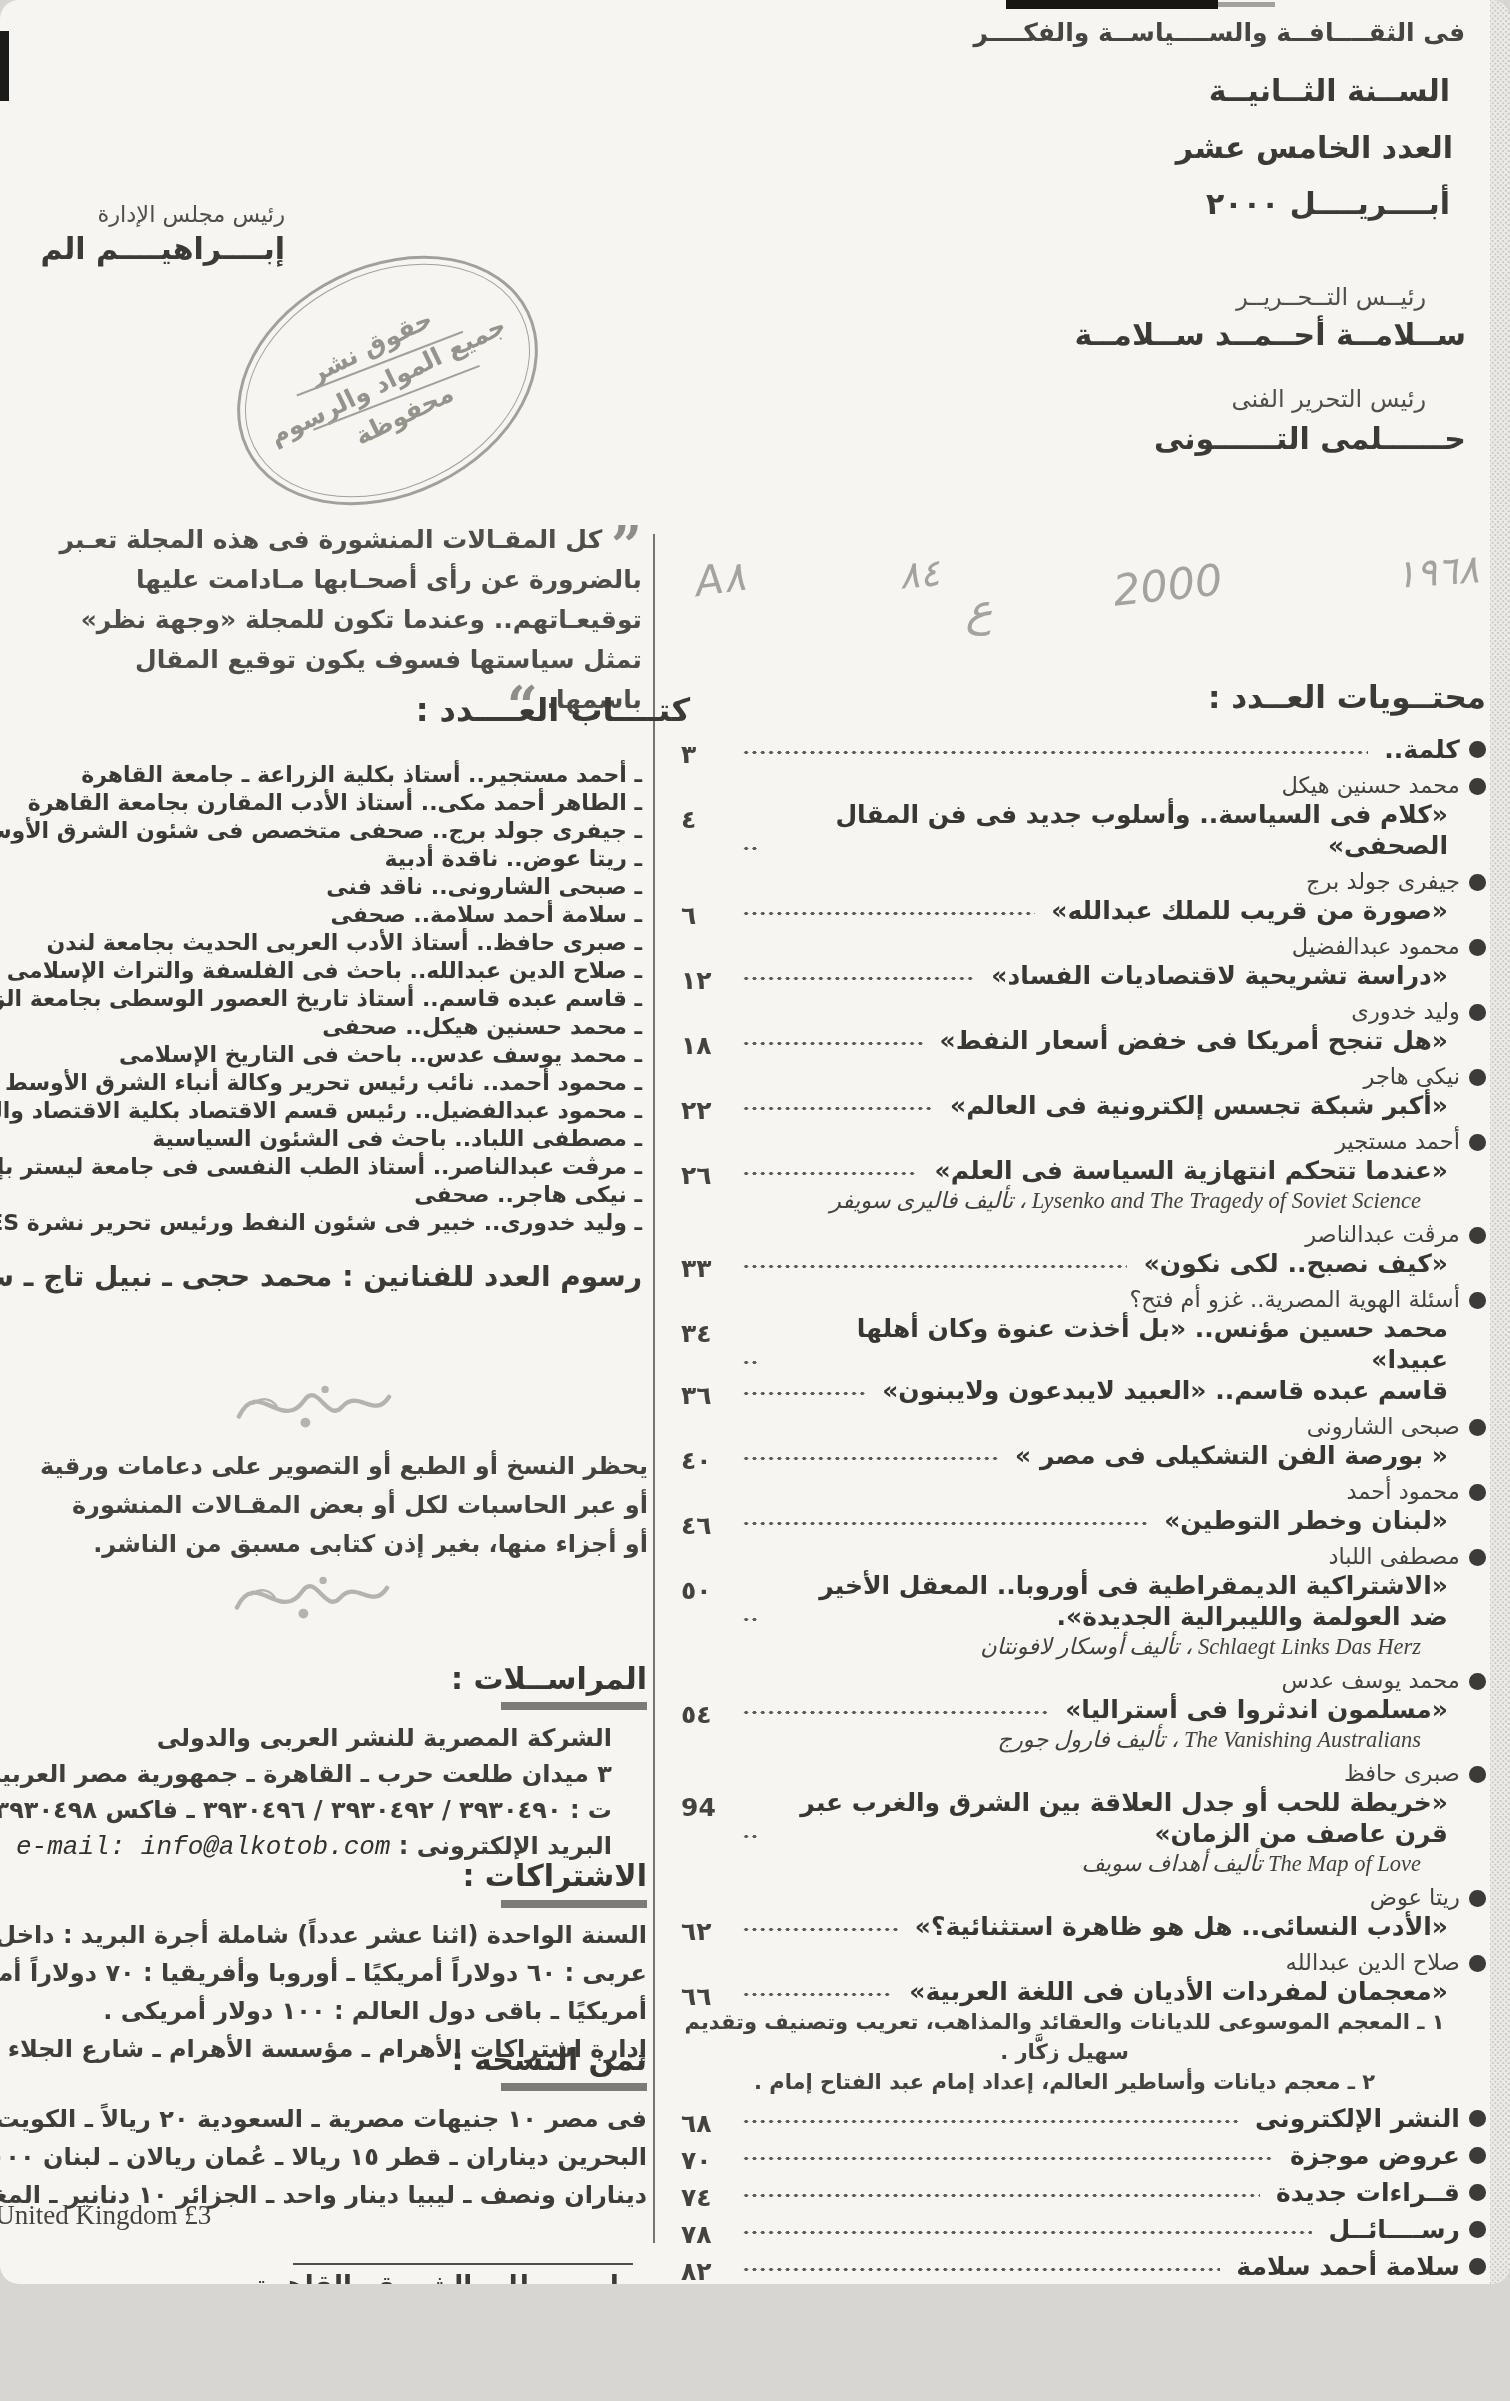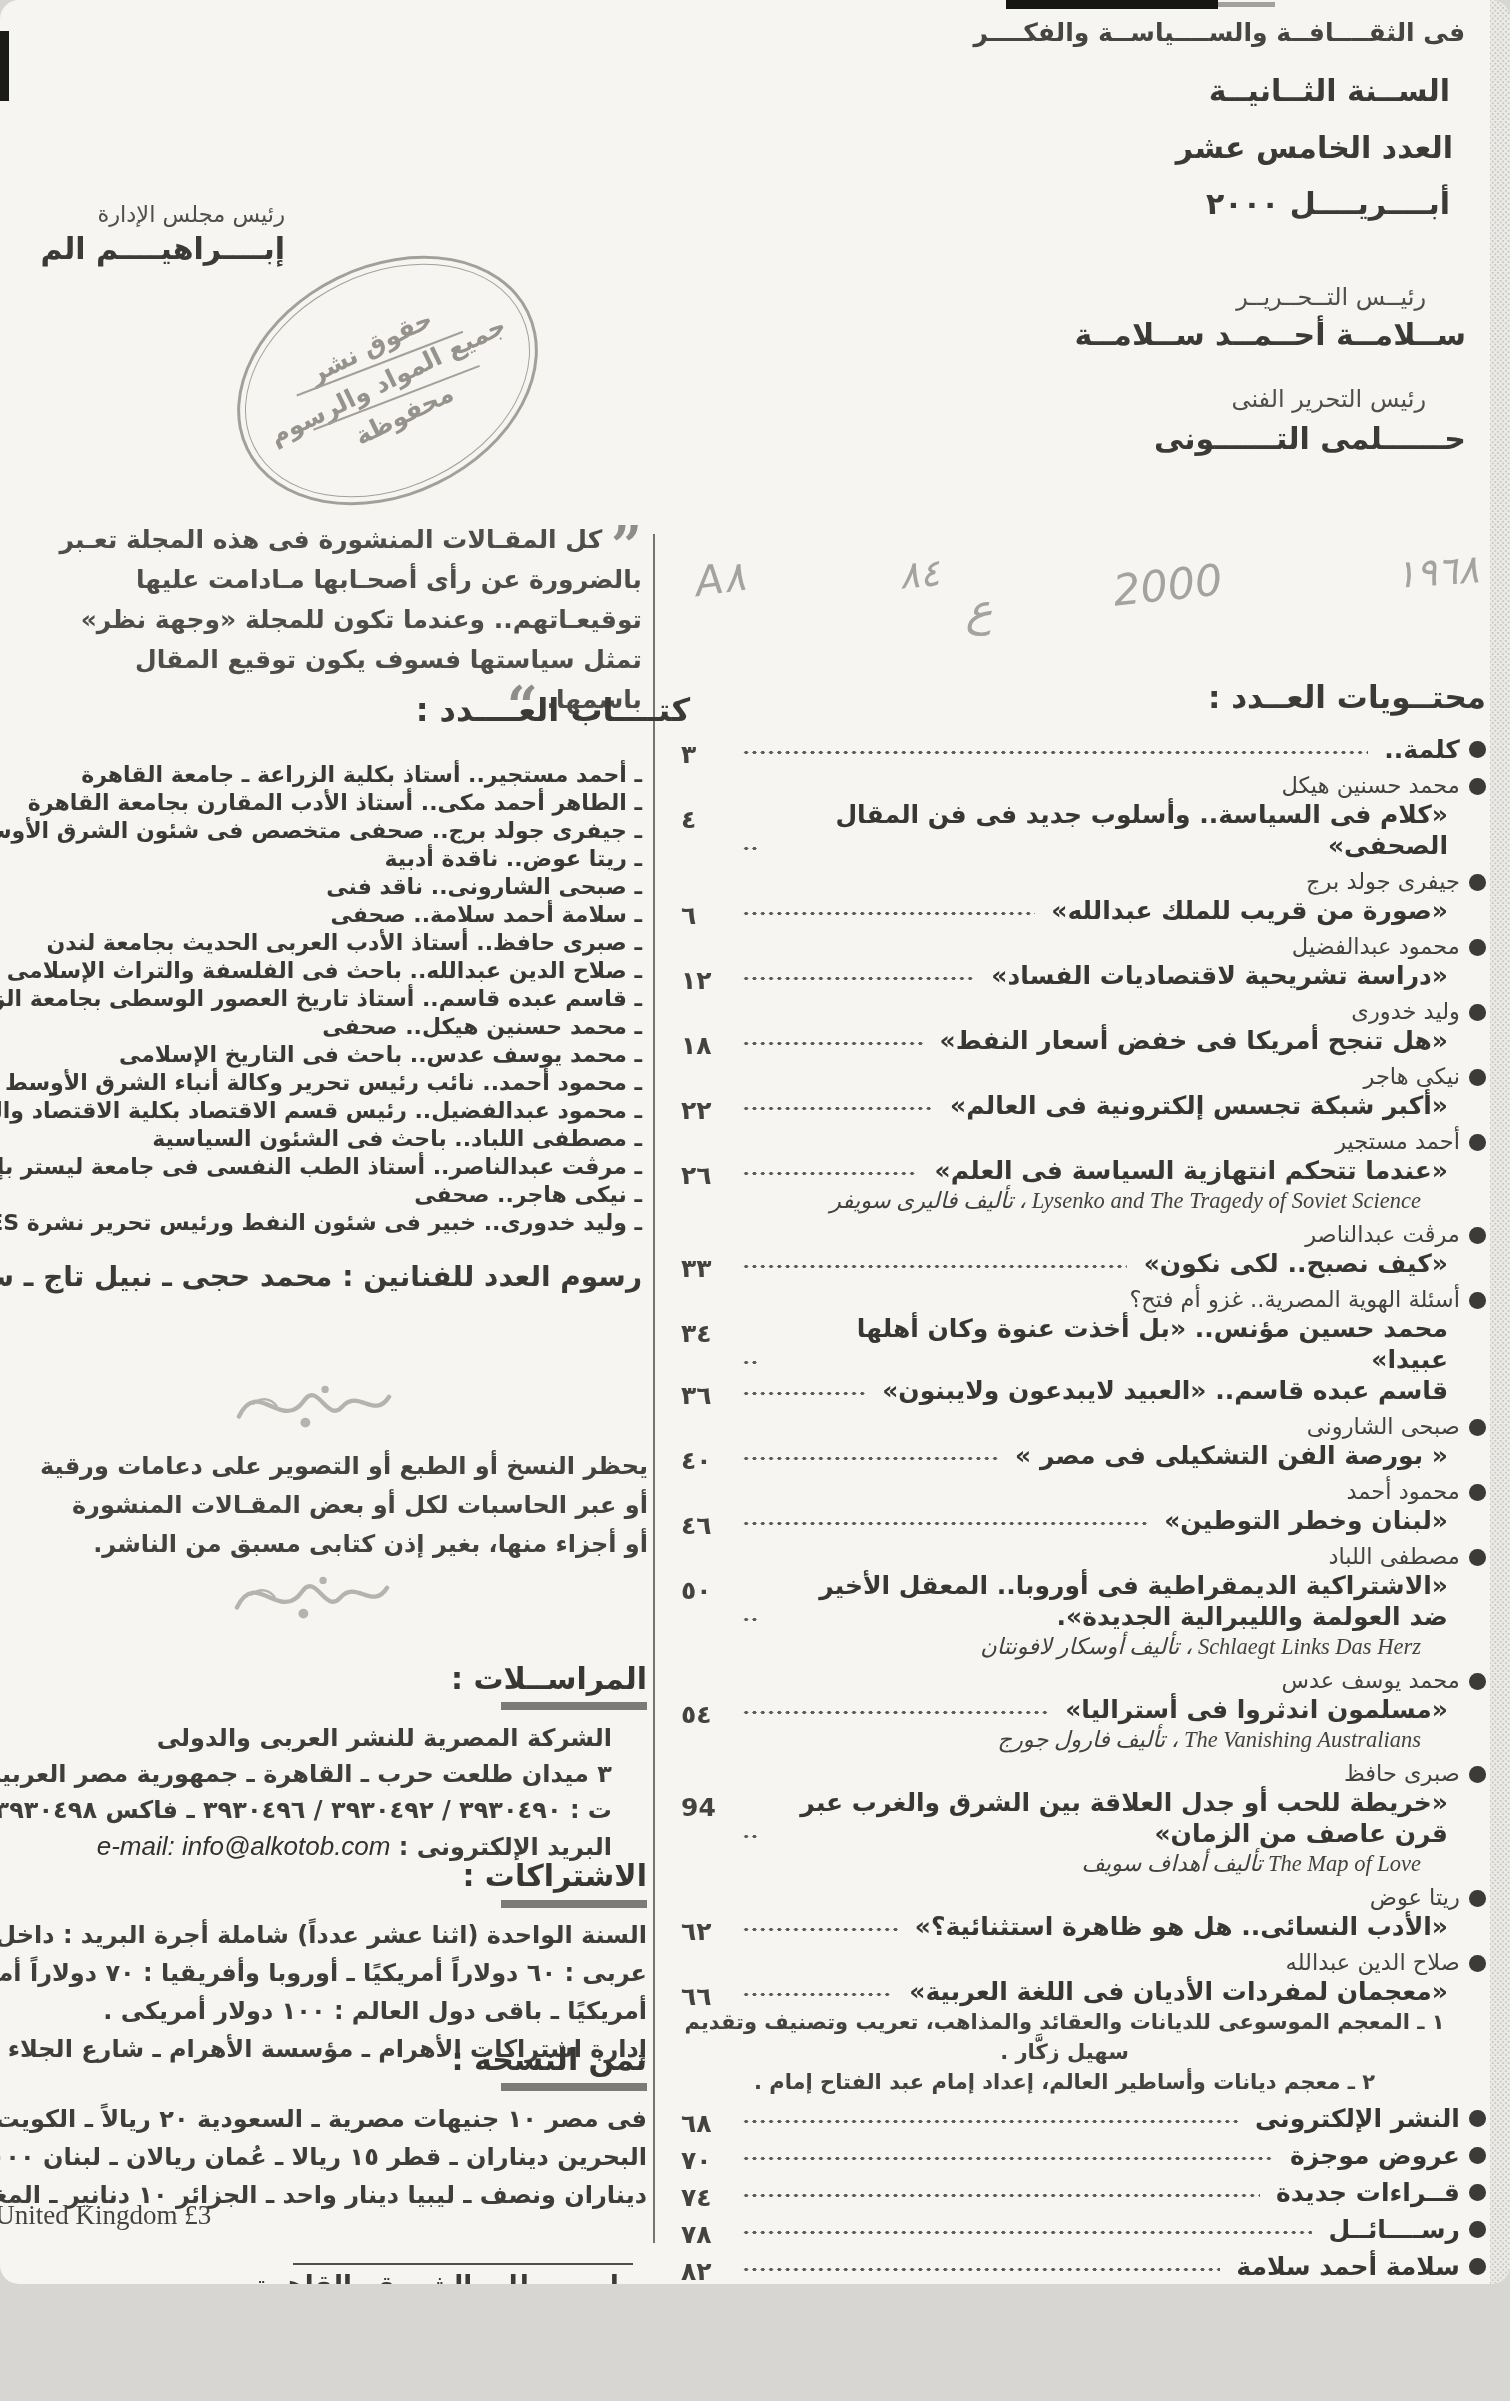--- a/index.html
+++ b/index.html
@@ -57,21 +57,21 @@
   .orn1{left:234px;top:1372px;}
   .orn2{left:232px;top:1563px;}
   .notice{right:862px;top:1447px;width:636px;text-align:right;}
   .notice div{font-size:24px;font-weight:bold;line-height:39px;color:#454340;white-space:nowrap;}
   
   .sec-h{font-size:30px;font-weight:bold;color:#393734;}
   .sec-bar{width:146px;height:7.7px;background:#7d7b77;}
   .corr-h{right:863px;top:1661px;}  .bar1{right:863px;top:1702px;}
   .corr-lines{right:898px;top:1720px;left:0;text-align:right;}
   .corr-lines .ln{font-size:24px;font-weight:bold;line-height:36px;white-space:nowrap;color:#403e3b;}
-  .email-lat{font-family:Liberation Sans, sans-serif;font-style:italic;font-weight:normal;font-size:26px;color:#33312f;}
+  .email-lat{font-family:Liberation Mono, monospace;font-style:italic;font-weight:normal;font-size:26px;color:#33312f;}
   .subs-h{right:863px;top:1858px;}  .bar2{right:863px;top:1900px;}
   .subs-lines{right:863px;top:1916px;left:0;text-align:right;}
   .subs-lines .ln,.price-lines .ln{font-size:24px;font-weight:bold;line-height:38px;white-space:nowrap;color:#403e3b;}
   .price-h{right:863px;top:2042px;} .bar3{right:863px;top:2083px;}
   .price-lines{right:863px;top:2100px;left:0;text-align:right;}
   .uk-line{left:-4.7px;top:2200px;direction:ltr;font-family:"Liberation Serif","DejaVu Serif",serif;font-size:27px;color:#45433f;}
   .prule{left:293px;top:2263px;width:340px;height:2.4px;background:#504e4b;}
   .printer{right:877px;top:2270px;font-size:26px;}
   .spine{left:-3.6px;top:2324px;font-size:22.5px;color:#6b6966;font-weight:bold;transform:rotate(-1.5deg);}
   .stray{left:254px;top:2319px;font-size:33px;color:#55534f;}

